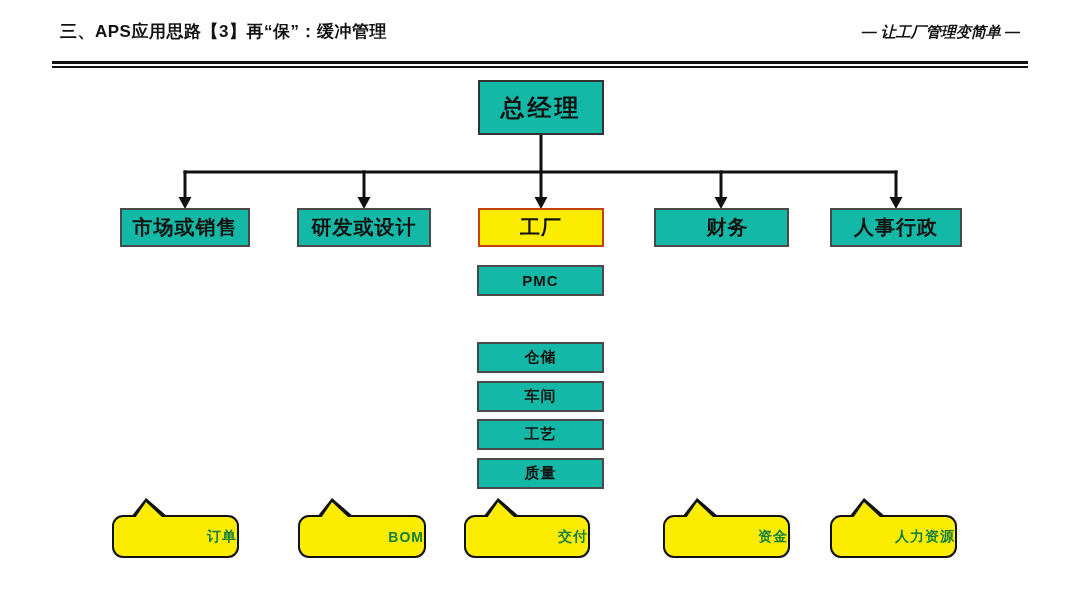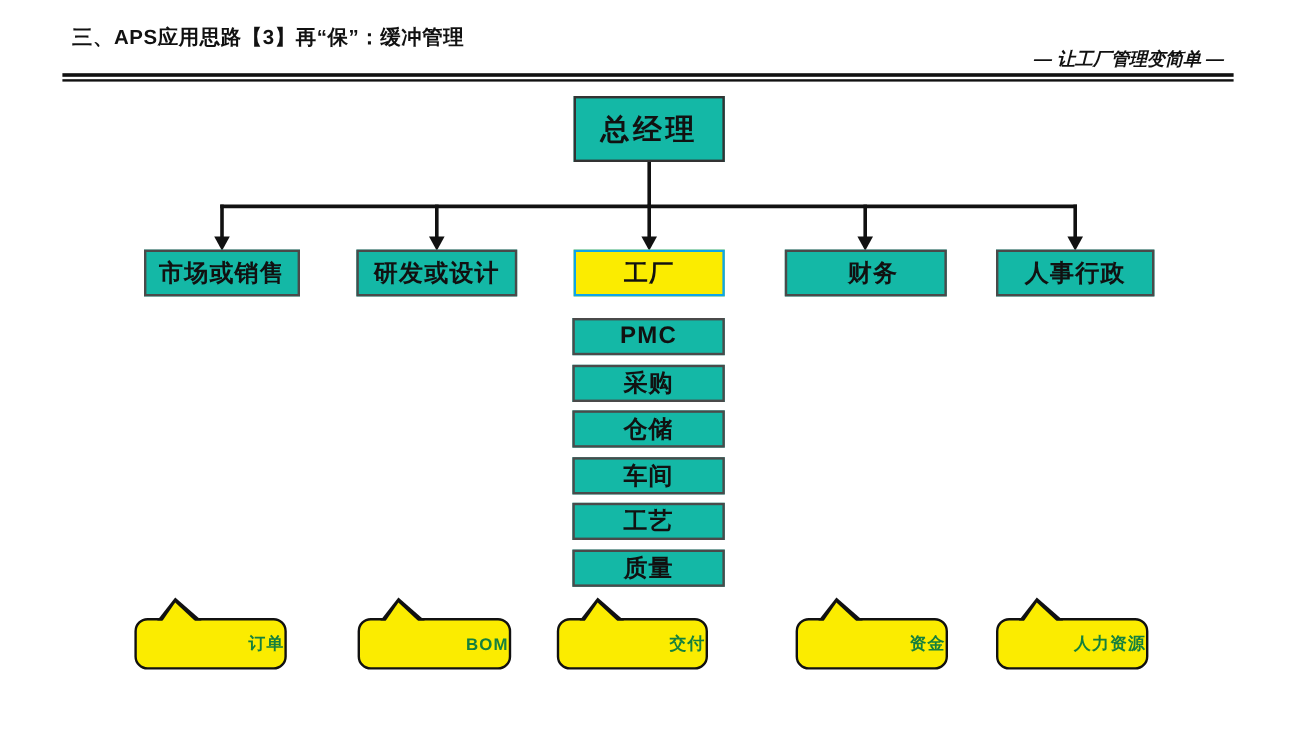--- a/index.html
+++ b/index.html
@@ -27,21 +27,20 @@
     white-space: nowrap;
   }
   .hdr-slogan {
     position: absolute;
     right: 60px;
     top: 23px;
     font-size: 15px;
     font-weight: bold;
     font-style: italic;
     white-space: nowrap;
-    margin-top: 17px;
   }
   .hdr-rule {
     position: absolute;
     left: 52px;
     top: 61px;
     width: 976px;
     height: 7px;
     box-sizing: border-box;
     border-top: 3px solid #111;
     border-bottom: 2px solid #111;
@@ -72,25 +71,25 @@
     font-size: 24px; letter-spacing: 3px;
     border-color: #333;
   }
   .dept {
     top: 208px; height: 39px;
     font-size: 20px; letter-spacing: 1px;
     border: 2px solid #4a4a4a;
   }
   .dept.highlight {
     background: #FBEC00;
-    border: 2px solid #0ea5e9;
+    border: 2px solid #c2410c;
   }
   .sub {
     left: 477px; width: 127px; height: 31px;
-    font-size: 20px; letter-spacing: 1px;
+    font-size: 15px; letter-spacing: 1px;
     border: 2px solid #4a4a4a;
   }
   
   .callout {
     position: absolute;
     top: 515px; height: 43px;
     box-sizing: border-box;
     background: #FBEC00;
     border: 2px solid #111;
     border-radius: 11px;
@@ -169,23 +168,20 @@
   <div class="box dept" style="left:654px;width:135px;padding-left:12px;">
     <span>财务</span>
   </div>
   <div class="box dept" style="left:830px;width:132px;">
     <span>人事行政</span>
   </div>
 
   <div class="box sub" style="top:265px;">
     <span>PMC</span>
   </div>
-  <div class="box sub" style="top:304px;">
-    <span>采购</span>
-  </div>
   <div class="box sub" style="top:342px;">
     <span>仓储</span>
   </div>
   <div class="box sub" style="top:381px;">
     <span>车间</span>
   </div>
   <div class="box sub" style="top:458px;">
     <span>质量</span>
   </div>
   <div class="box sub" style="top:419px;">

